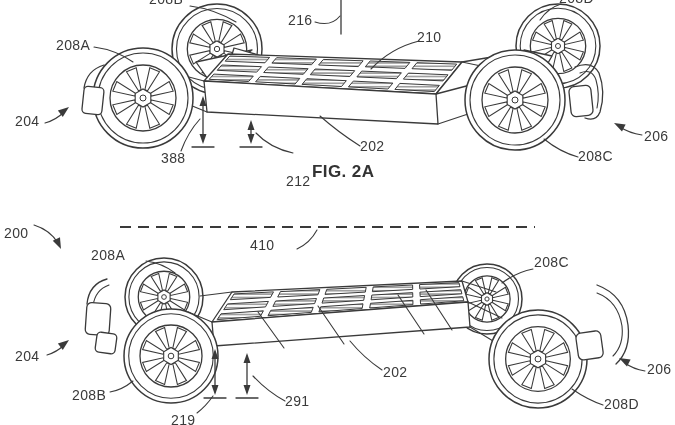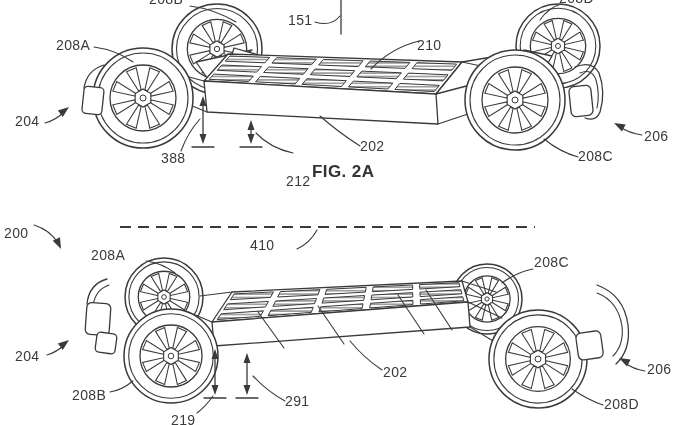--- a/index.html
+++ b/index.html
@@ -306,24 +306,24 @@
       <path class="ah" transform="translate(69,340) rotate(-38)" d="M0,0 L-11,4 L-11,-4 Z"></path>
     </g>
     <g>
       <path class="ln thin" d="M 645,371 Q 633,369 625,363"></path>
       <path class="ah" transform="translate(619,358) rotate(207)" d="M0,0 L-11,4 L-11,-4 Z"></path>
     </g>
   </g>
 </svg>
 
 <span class="ref" style="left:149px;top:-9px;">208B</span>
-<span class="ref" style="left:288px;top:12px;">151</span>
+<span class="ref" style="left:288px;top:12px;">216</span>
 <span class="ref" style="left:559px;top:-10px;">208D</span>
 <span class="ref" style="left:56px;top:37px;">208A</span>
-<span class="ref" style="left:417px;top:29px;margin-top:8px;">210</span>
+<span class="ref" style="left:417px;top:29px;">210</span>
 <span class="ref" style="left:15px;top:113px;">204</span>
 <span class="ref" style="left:161px;top:150px;">388</span>
 <span class="ref" style="left:286px;top:150px;margin-top:23px;">212</span>
 <span class="ref" style="left:360px;top:138px;">202</span>
 <span class="ref" style="left:644px;top:128px;">206</span>
 <span class="ref" style="left:578px;top:148px;">208C</span>
 <span class="caption" style="left:312px;top:162px;">FIG. 2A</span>
 
 <span class="ref" style="left:4px;top:225px;">200</span>
 <span class="ref" style="left:250px;top:237px;">410</span>

